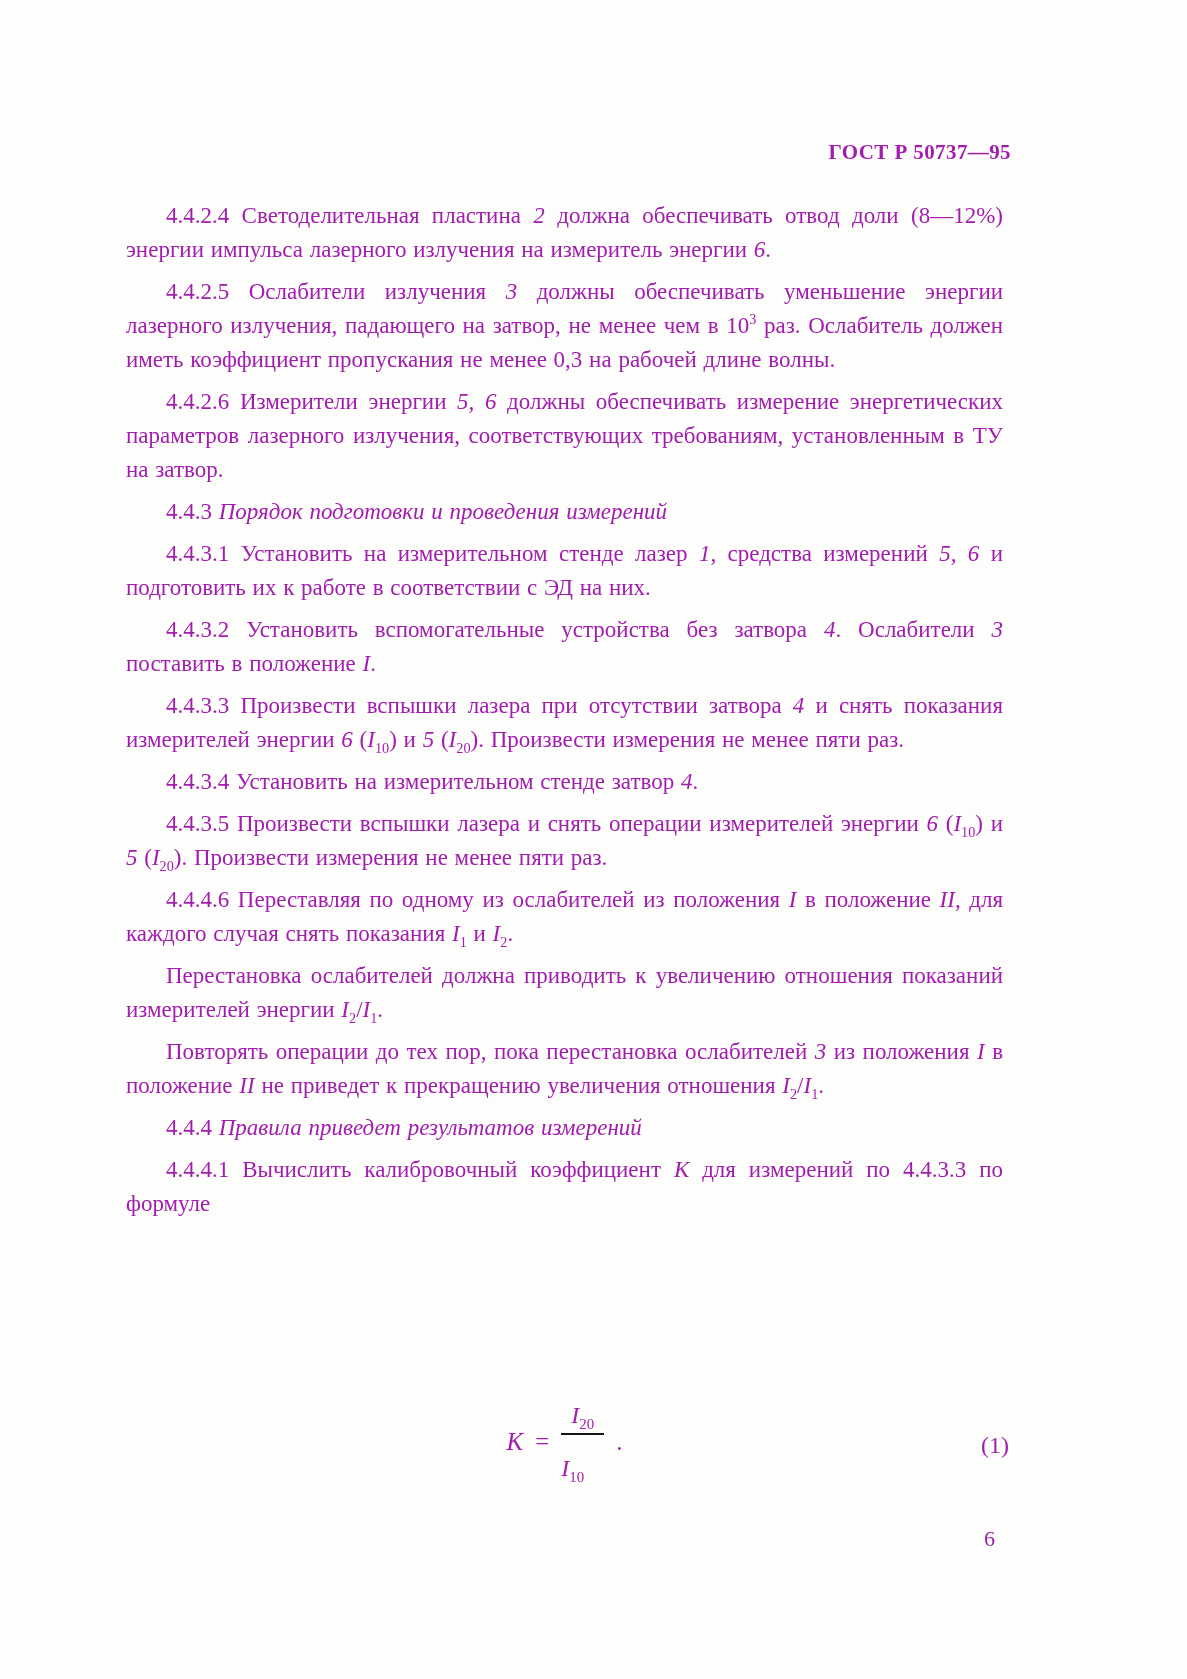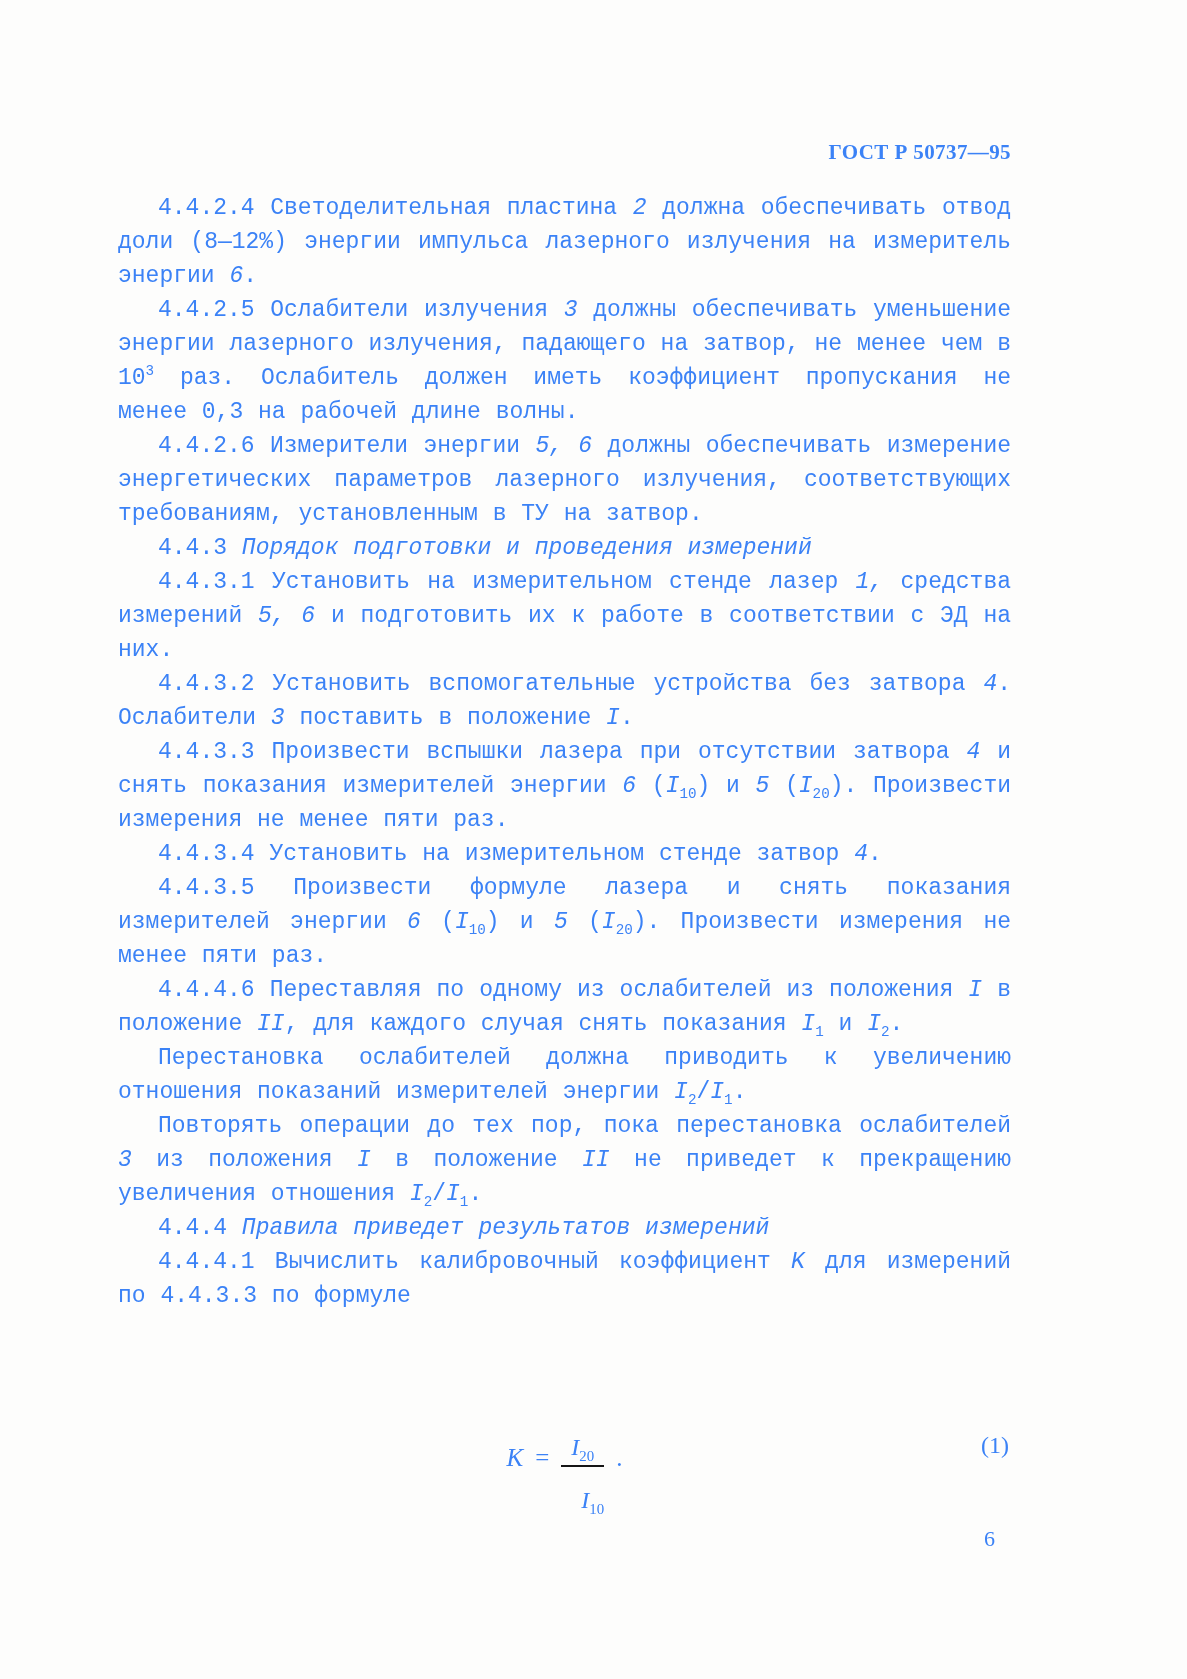--- a/index.html
+++ b/index.html
@@ -6,21 +6,21 @@
   html, body { margin: 0; padding: 0; }
   body { background: #ffffff; }
 
   .page {
     position: relative;
     width: 1187px;
     height: 1679px;
     background: #fdfdfc;
     margin: 0 auto;
     font-family: "Liberation Serif", "DejaVu Serif", serif;
-    color: #3b82f6;
+    color: #a21caf;
     overflow: hidden;
   }
 
   .doc-code {
     position: absolute;
     top: 140px;
     right: 176px;
     font-size: 21px;
     font-weight: bold;
     letter-spacing: 0.4px;
@@ -30,24 +30,23 @@
     position: absolute;
     top: 191px;
     left: 118px;
     width: 893px;
     font-size: 23px;
     line-height: 34px;
     text-align: justify;
   }
 
   p.para {
-    margin: 0;
+    margin: 8px;
     text-indent: 40px;
     word-spacing: 1px;
-    font-family: Liberation Mono, monospace;
   }
 
   .it { font-style: italic; }
 
   sup { font-size: 0.62em; line-height: 0; }
   sub { font-size: 0.62em; line-height: 0; }
 
   .formula-row {
     position: absolute;
     top: 1402px;
@@ -64,23 +63,22 @@
     display: flex;
     justify-content: center;
     align-items: center;
     gap: 12px;
     font-size: 25px;
   }
 
   .fraction {
     display: inline-flex;
     flex-direction: column;
-    align-items: flex-end;
+    align-items: flex-start;
     font-size: 24px;
-    margin-top: 32px;
   }
 
   .frac-num {
     display: block;
     padding: 0 10px 4px;
     border-bottom: 2px solid #151515;
   }
 
   .frac-den {
     display: block;
@@ -110,21 +108,21 @@
 
   <div class="document-body">
       <p class="para"><span>4.4.2.4 Светоделительная пластина </span><span class="it">2</span><span> должна обеспечивать отвод доли (8—12%) энергии импульса лазерного излучения на измеритель энергии </span><span class="it">6</span><span>.</span></p>
       <p class="para"><span>4.4.2.5 Ослабители излучения </span><span class="it">3</span><span> должны обеспечивать уменьшение энергии лазерного излучения, падающего на затвор, не менее чем в 10</span><sup>3</sup><span> раз. Ослабитель должен иметь коэффициент пропускания не менее 0,3 на рабочей длине волны.</span></p>
       <p class="para"><span>4.4.2.6 Измерители энергии </span><span class="it">5, 6</span><span> должны обеспечивать измерение энергетических параметров лазерного излучения, соответствующих требованиям, установленным в ТУ на затвор.</span></p>
       <p class="para"><span>4.4.3 </span><span class="it">Порядок подготовки и проведения измерений</span></p>
       <p class="para"><span>4.4.3.1 Установить на измерительном стенде лазер </span><span class="it">1,</span><span> средства измерений </span><span class="it">5, 6</span><span> и подготовить их к работе в соответствии с ЭД на них.</span></p>
       <p class="para"><span>4.4.3.2 Установить вспомогательные устройства без затвора </span><span class="it">4</span><span>. Ослабители </span><span class="it">3</span><span> поставить в положение </span><span class="it">I</span><span>.</span></p>
       <p class="para"><span>4.4.3.3 Произвести вспышки лазера при отсутствии затвора </span><span class="it">4</span><span> и снять показания измерителей энергии </span><span class="it">6</span><span>  (</span><span class="it">I</span><sub>10</sub><span>) и </span><span class="it">5</span><span> (</span><span class="it">I</span><sub>20</sub><span>). Произвести измерения не менее пяти раз.</span></p>
       <p class="para"><span>4.4.3.4 Установить на измерительном стенде затвор </span><span class="it">4</span><span>.</span></p>
-      <p class="para"><span>4.4.3.5 Произвести формуле лазера и снять показания измерителей энергии </span><span class="it">6</span><span> (</span><span class="it">I</span><sub>10</sub><span>) и </span><span class="it">5</span><span> (</span><span class="it">I</span><sub>20</sub><span>). Произвести измерения не менее пяти раз.</span></p>
+      <p class="para"><span>4.4.3.5 Произвести вспышки лазера и снять операции измерителей энергии </span><span class="it">6</span><span> (</span><span class="it">I</span><sub>10</sub><span>) и </span><span class="it">5</span><span> (</span><span class="it">I</span><sub>20</sub><span>). Произвести измерения не менее пяти раз.</span></p>
       <p class="para"><span>4.4.4.6 Переставляя по одному из ослабителей из положения </span><span class="it">I</span><span> в положение </span><span class="it">II</span><span>, для каждого случая снять показания </span><span class="it">I</span><sub>1</sub><span> и </span><span class="it">I</span><sub>2</sub><span>.</span></p>
       <p class="para"><span>Перестановка ослабителей должна приводить к увеличению отношения показаний измерителей энергии </span><span class="it">I</span><sub>2</sub><span>/</span><span class="it">I</span><sub>1</sub><span>.</span></p>
       <p class="para"><span>Повторять операции до тех пор, пока перестановка ослабителей </span><span class="it">3</span><span> из положения </span><span class="it">I</span><span> в положение </span><span class="it">II</span><span> не приведет к прекращению увеличения отношения </span><span class="it">I</span><sub>2</sub><span>/</span><span class="it">I</span><sub>1</sub><span>.</span></p>
       <p class="para"><span>4.4.4 </span><span class="it">Правила приведет результатов измерений</span></p>
       <p class="para"><span>4.4.4.1 Вычислить калибровочный коэффициент </span><span class="it">K</span><span> для измерений по 4.4.3.3 по формуле</span></p>
     </div>
 
   <div class="formula-row">
     <div class="formula-center">
       <span class="it">K</span>

